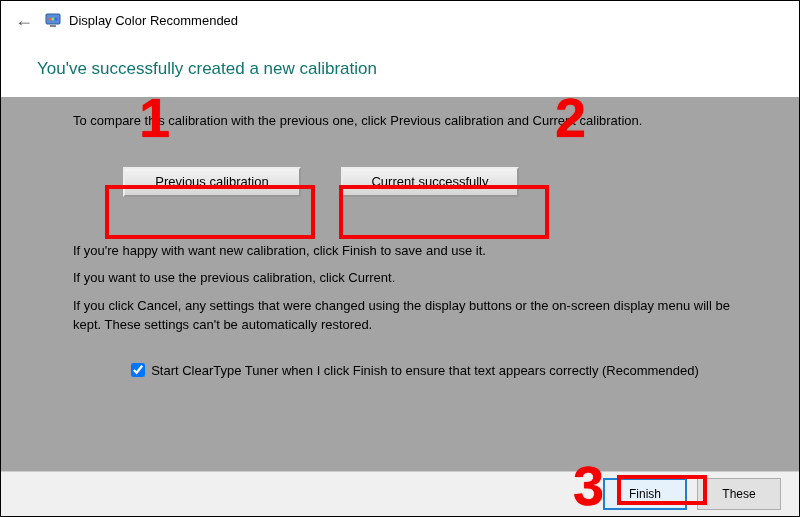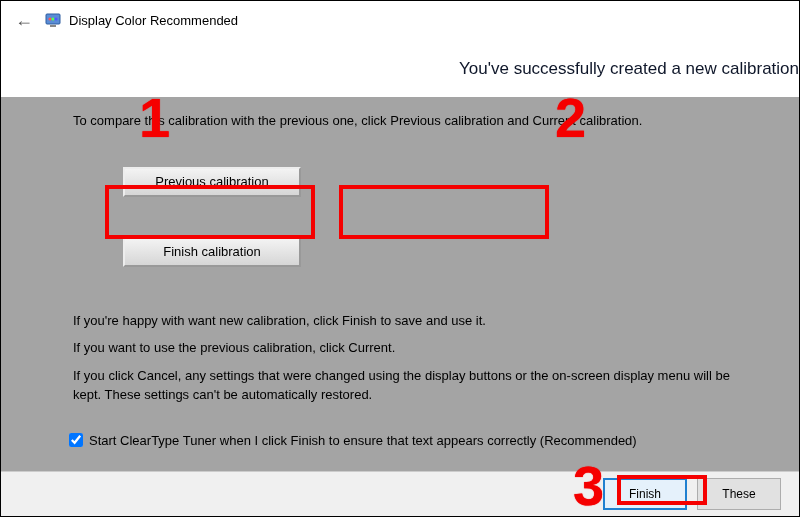--- a/index.html
+++ b/index.html
@@ -34,44 +34,43 @@
     }
     .app-icon {
       width: 16px; height: 16px;
       margin: 0 8px 0 6px;
       display: inline-block;
       position: relative;
     }
     .app-icon svg { width: 16px; height: 16px; display: block; }
     .title { font-size: 13px; color: #000; }
     .heading {
-      color: #0f172a;
+      color: #0f766e;
       font-size: 17px;
       padding: 22px 0 18px 36px;
       background: #fff;
-      text-align: right;
     }
     .body-area {
       background: #a4a4a4;
       padding: 14px 38px 14px 72px;
       height: 454px;
       color: #000;
       position: relative;
     }
     .body-area p { margin: 0 0 8px 0; line-height: 1.5; }
     .compare-line { margin-bottom: 36px !important; }
-    .btn-row { display: flex; gap: 40px; margin: 0 0 44px 50px; flex-direction: column; }
+    .btn-row { display: flex; gap: 40px; margin: 0 0 44px 50px; }
     .cal-btn {
       width: 178px; height: 30px;
       background: linear-gradient(#f3f3f3,#d6d6d6);
       border: 2px outset #ededed;
       font-family: inherit; font-size: 13px;
       cursor: pointer;
     }
-    .checkbox-row { display:flex; align-items:center; gap:6px; margin-top: 28px; margin-left:-4px;}
+    .checkbox-row { display:flex; align-items:center; gap:6px; margin-top: 28px; margin-left:-4px;justify-content:center;}
     .checkbox-row input { width:14px; height:14px; margin:0; }
     .footer {
       position: absolute;
       left:0; right:0; bottom:0;
       height: 45px;
       background: #f0f0f0;
       border-top: 1px solid #ccc;
       display:flex; justify-content:flex-end; align-items:center;
       padding-right: 18px; gap:10px;
     }
@@ -119,21 +118,21 @@
     <span class="title">Display Color Recommended</span>
   </div>
 
   <div class="heading">You've successfully created a new calibration</div>
 
   <div class="body-area">
     <p class="compare-line">To compare this calibration with the previous one, click Previous calibration and Current calibration.</p>
 
     <div class="btn-row">
       <button class="cal-btn">Previous calibration</button>
-      <button class="cal-btn">Finish calibration</button>
+      <button class="cal-btn">Current successfully</button>
     </div>
 
     <p>If you're happy with want new calibration, click Finish to save and use it.</p>
     <p>If you want to use the previous calibration, click Current.</p>
     <p>If you click Cancel, any settings that were changed using the display buttons or the on-screen display menu will be kept. These settings can't be automatically restored.</p>
 
     <div class="checkbox-row">
       <input type="checkbox" checked="" style="">
       <span>Start ClearType Tuner when I click Finish to ensure that text appears correctly (Recommended)</span>
     </div>

